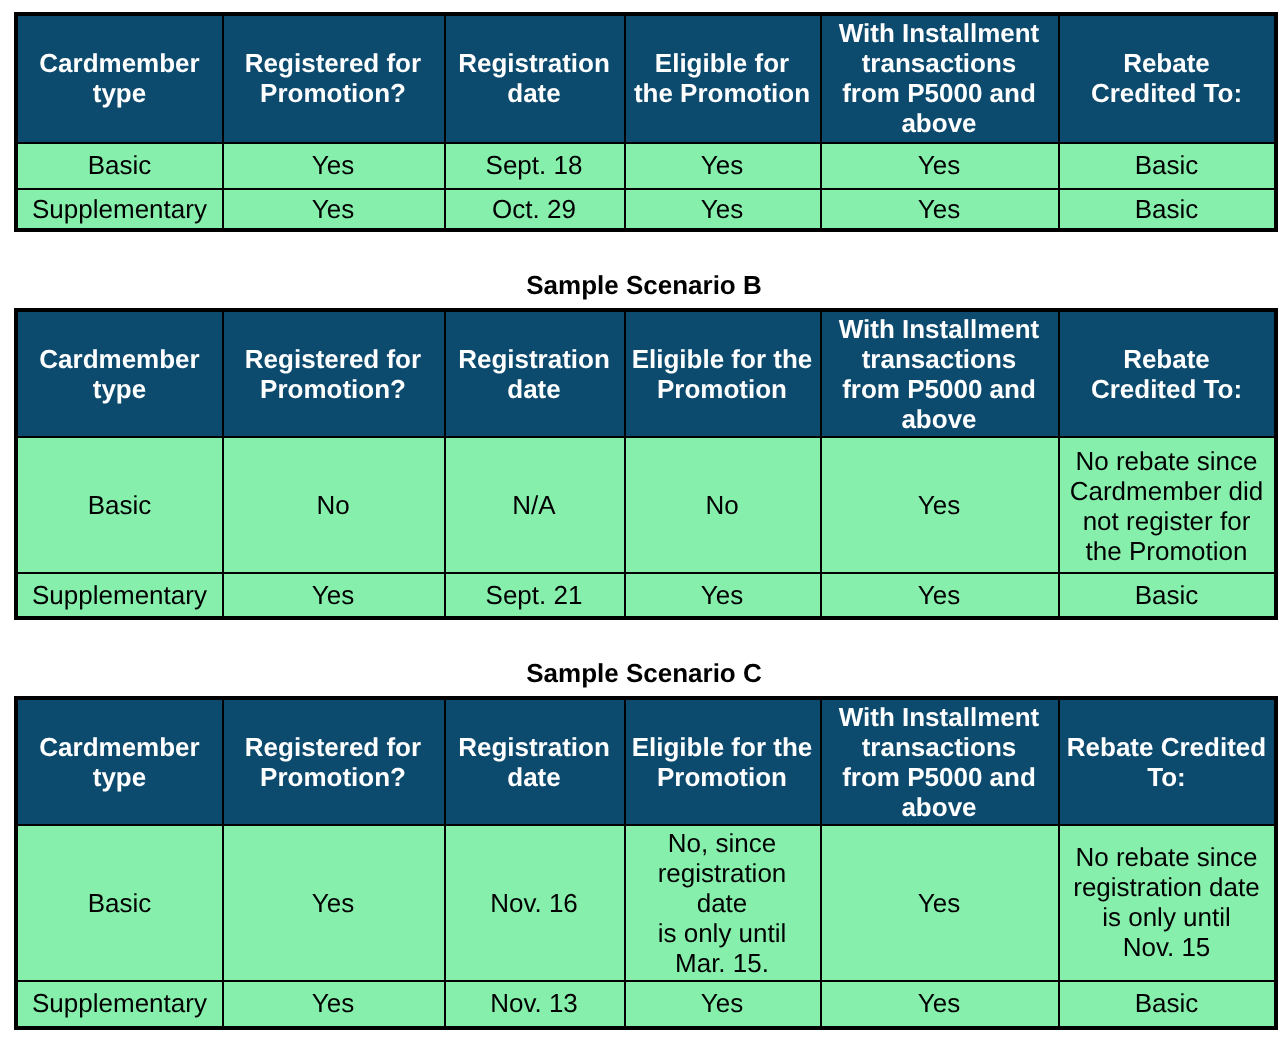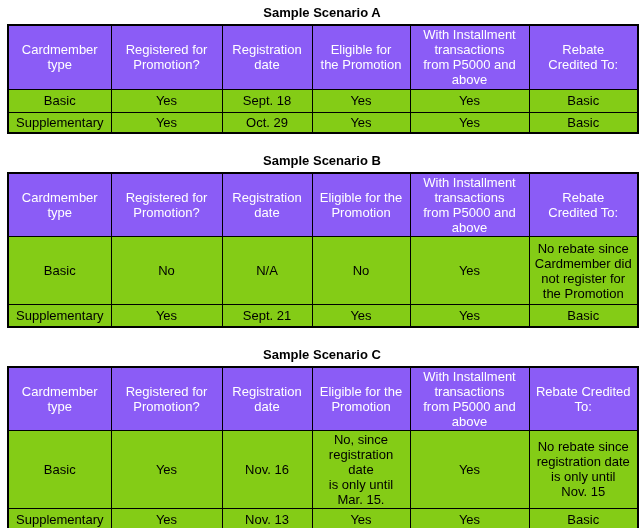--- a/index.html
+++ b/index.html
@@ -45,46 +45,45 @@
     border: 1px solid #000000;
     text-align: center;
     vertical-align: middle;
     white-space: pre-line;
     padding: 1px 2px;
     font-size: 13px;
     line-height: 15px;
     overflow: hidden;
   }
   th {
-    background: #8b5cf6;
+    background: #0c4a6e;
     color: #ffffff;
-    font-weight: normal;
+    font-weight: bold;
   }
   td {
-    background: #84cc16;
+    background: #86efac;
     font-weight: normal;
   }
   
   .tbl-a tr.hdr  { height: 64px; }
   .tbl-a tr.r0   { height: 23px; }
   .tbl-a tr.r1   { height: 21px; }
   .tbl-b tr.hdr  { height: 63px; }
   .tbl-b tr.r0   { height: 68px; }
   .tbl-b tr.r1   { height: 22px; }
   .tbl-c tr.hdr  { height: 62px; }
   .tbl-c tr.r0   { height: 70px; }
   .tbl-c tr.r1   { height: 24px; }
 </style>
 </head>
 <body>
 
 <div class="page">
 
   <section>
-    <div class="scenario-title">Sample Scenario A</div>
     <table class="scenario-table tbl-a">
       <colgroup>
         <col class="c0">
           <col class="c1">
           <col class="c2">
           <col class="c3">
           <col class="c4">
           <col class="c5">
       </colgroup>
       <thead>

